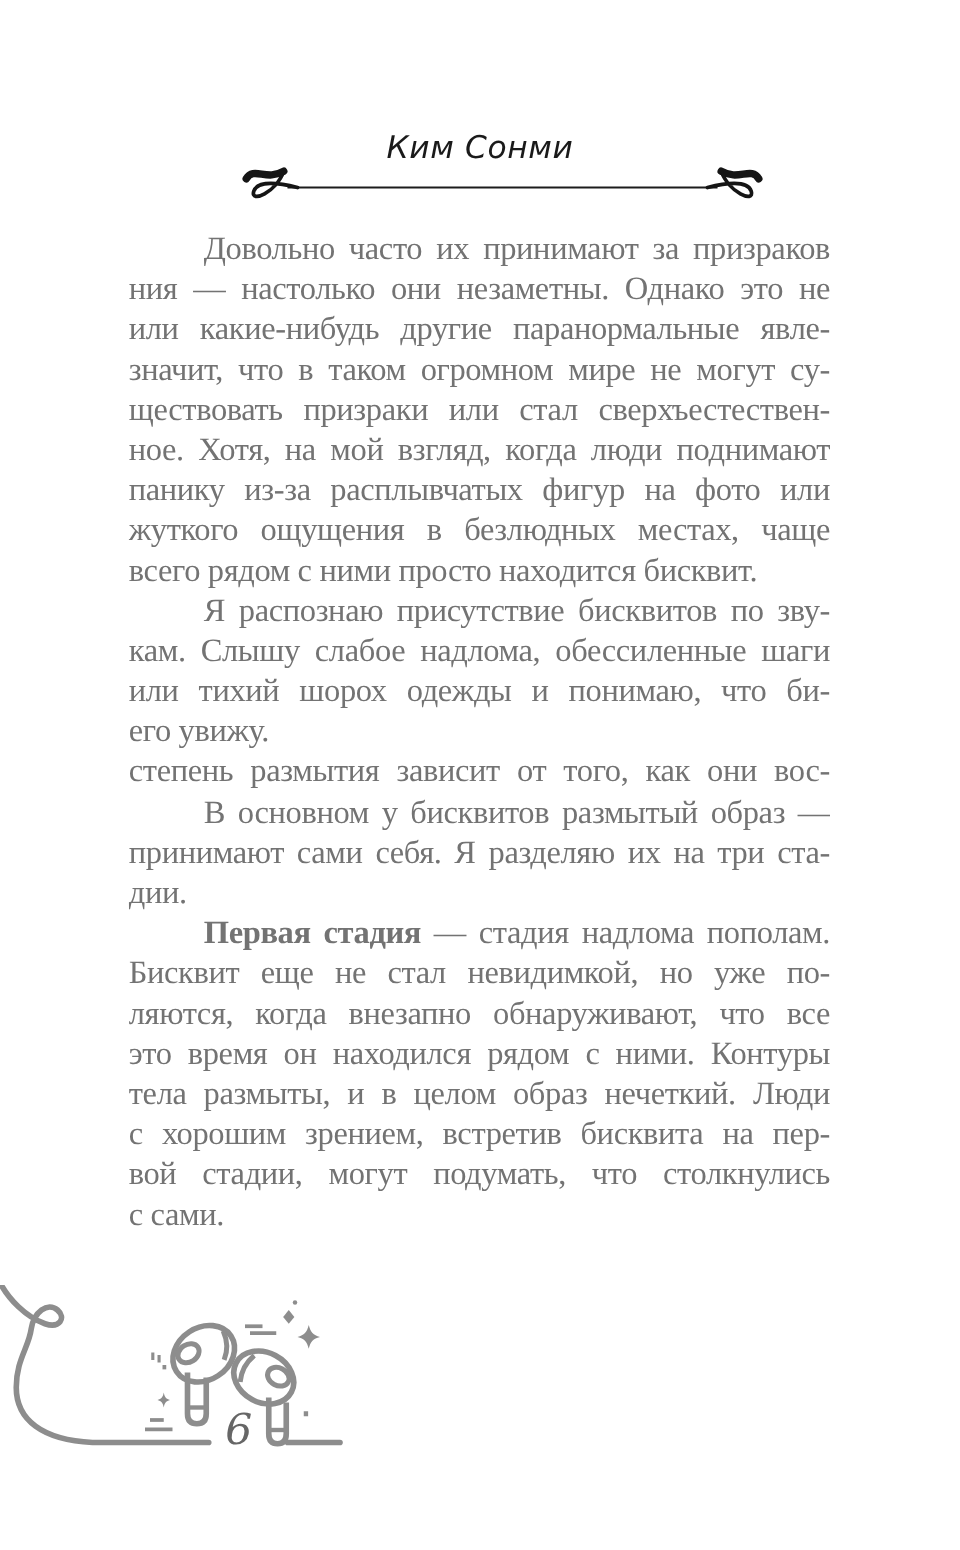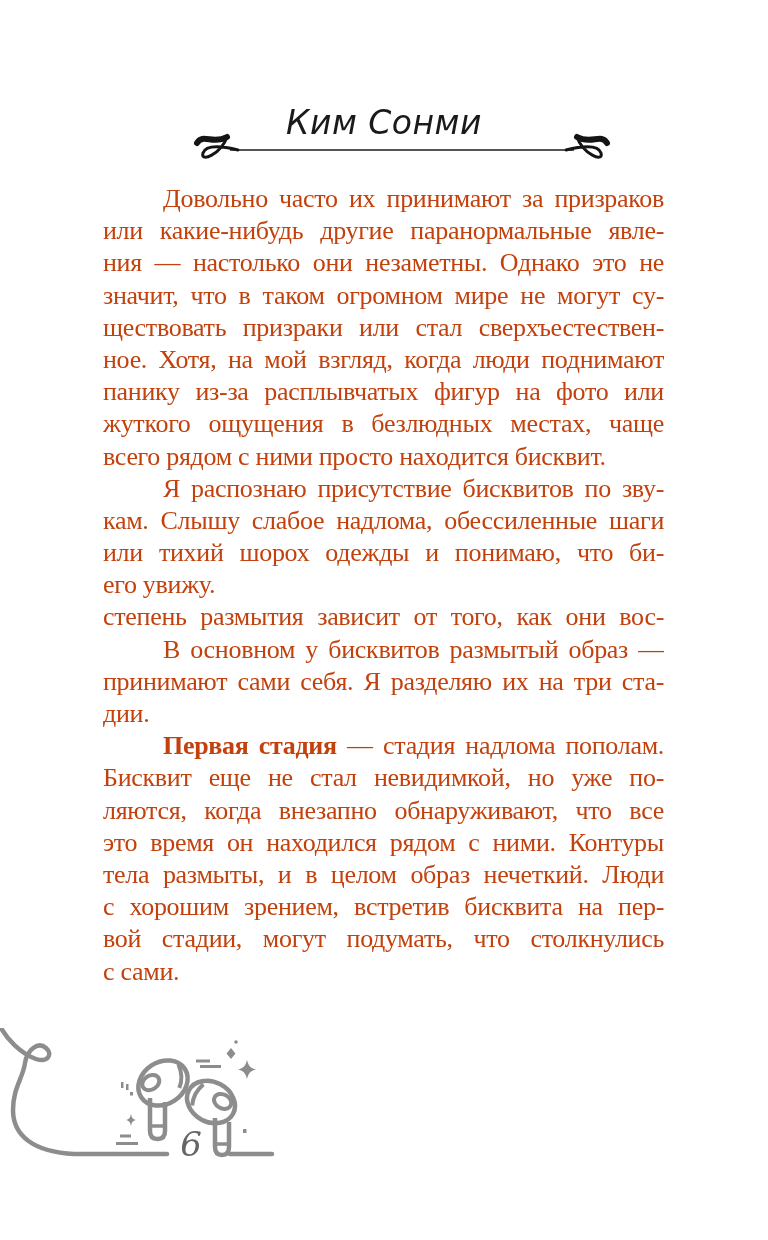--- a/index.html
+++ b/index.html
@@ -13,35 +13,35 @@
     font-family: "Liberation Serif", "DejaVu Serif", serif;
   }
   .author {
     position: absolute;
     top: 103px;
     left: 0;
     width: 768px;
     text-align: center;
     font-family: "DejaVu Sans", sans-serif;
     font-style: italic;
-    font-size: 33px;
+    font-size: 25px;
     letter-spacing: 0.5px;
     color: #1a1a1a;
   }
   .ornament {
     position: absolute;
     top: 127px;
     left: 190px;
   }
   .body-text {
     position: absolute;
     top: 183px;
     left: 103px;
     width: 561px;
-    color: #c2410c;
+    color: #737373;
     font-size: 26px;
     letter-spacing: -0.3px;
     line-height: 32.2px;
   }
   .line {
     text-align: justify;
     text-align-last: justify;
     height: 32.2px;
     overflow: hidden;
   }
@@ -80,22 +80,22 @@
     </g>
     <g fill="none" stroke="#151515" stroke-linecap="round">
       <path d="M417 16 C411 6, 401 18, 387 10" stroke-width="6"></path>
       <path d="M387 10 C393 27, 414 36, 411 26 C408 17, 392 19, 376 23" stroke-width="3"></path>
     </g>
   </svg>
 
   <div class="body-text">
     <div class="para">
       <div class="line indent">Довольно часто их принимают за призраков</div>
+      <div class="line">ния — настолько они незаметны. Однако это не</div>
       <div class="line">или какие-нибудь другие паранормальные явле-</div>
-      <div class="line">ния — настолько они незаметны. Однако это не</div>
       <div class="line">значит, что в таком огромном мире не могут су-</div>
       <div class="line">ществовать призраки или стал сверхъестествен-</div>
       <div class="line">ное. Хотя, на мой взгляд, когда люди поднимают</div>
       <div class="line">панику из-за расплывчатых фигур на фото или</div>
       <div class="line">жуткого ощущения в безлюдных местах, чаще</div>
       <div class="line last">всего рядом с ними просто находится бисквит.</div>
     </div>
     <div class="para">
       <div class="line indent">Я распознаю присутствие бисквитов по зву-</div>
       <div class="line">кам. Слышу слабое надлома, обессиленные шаги</div>

